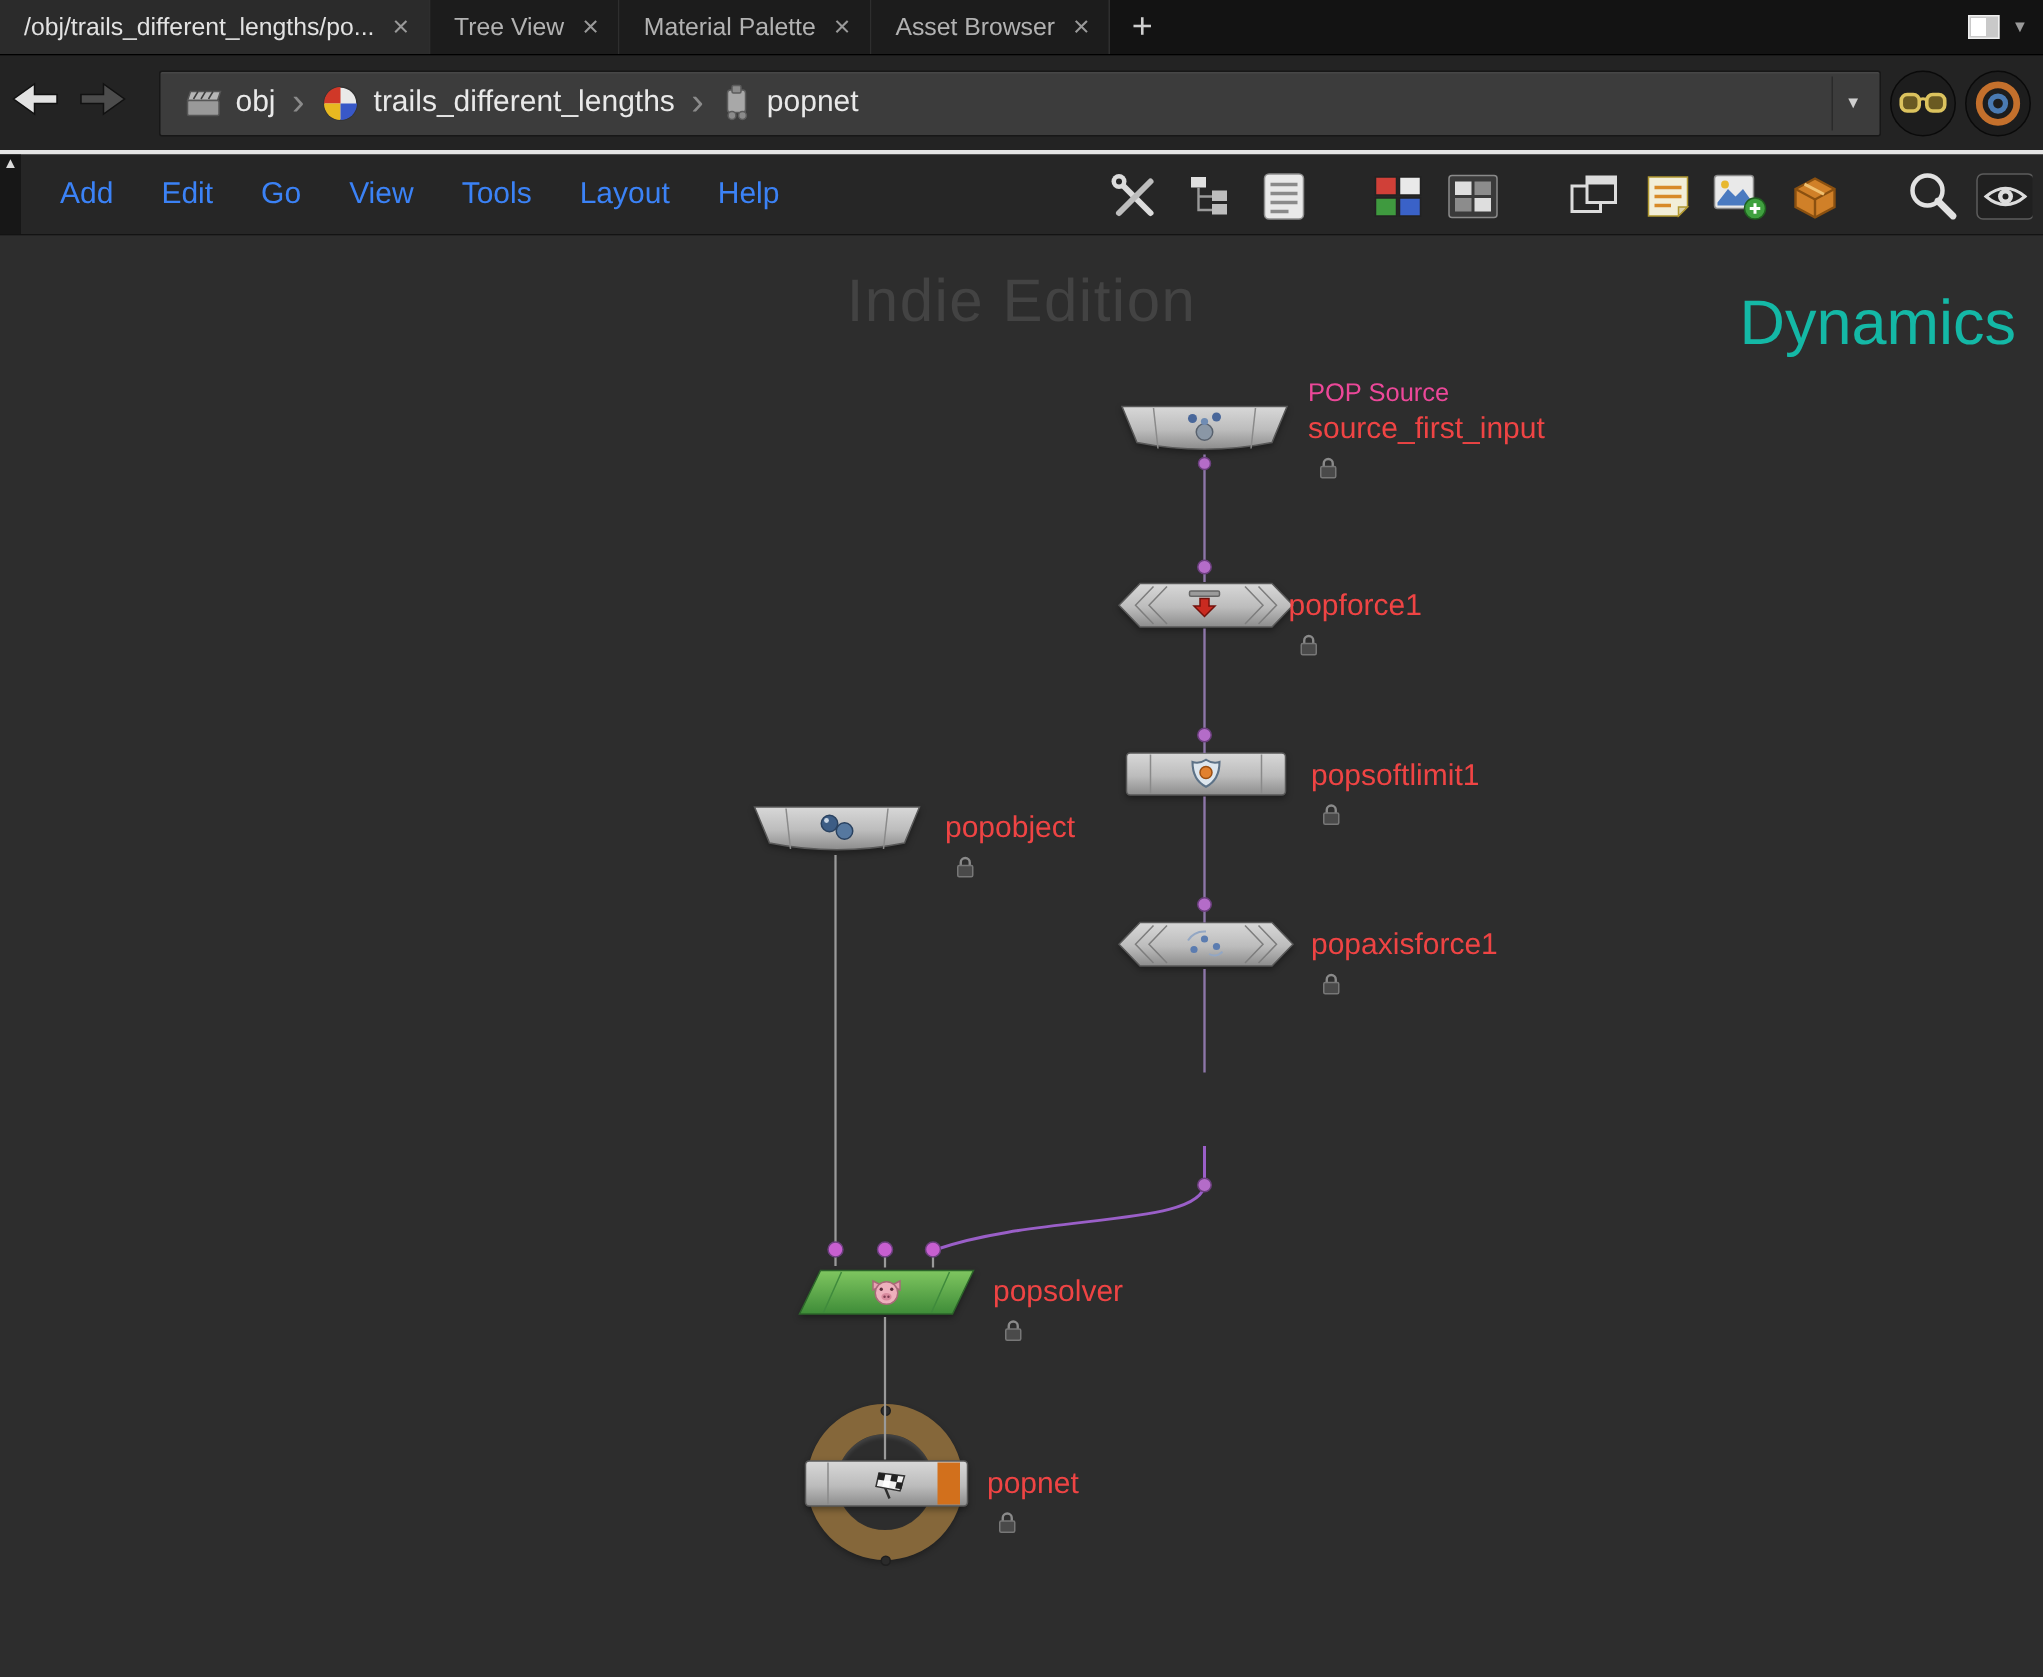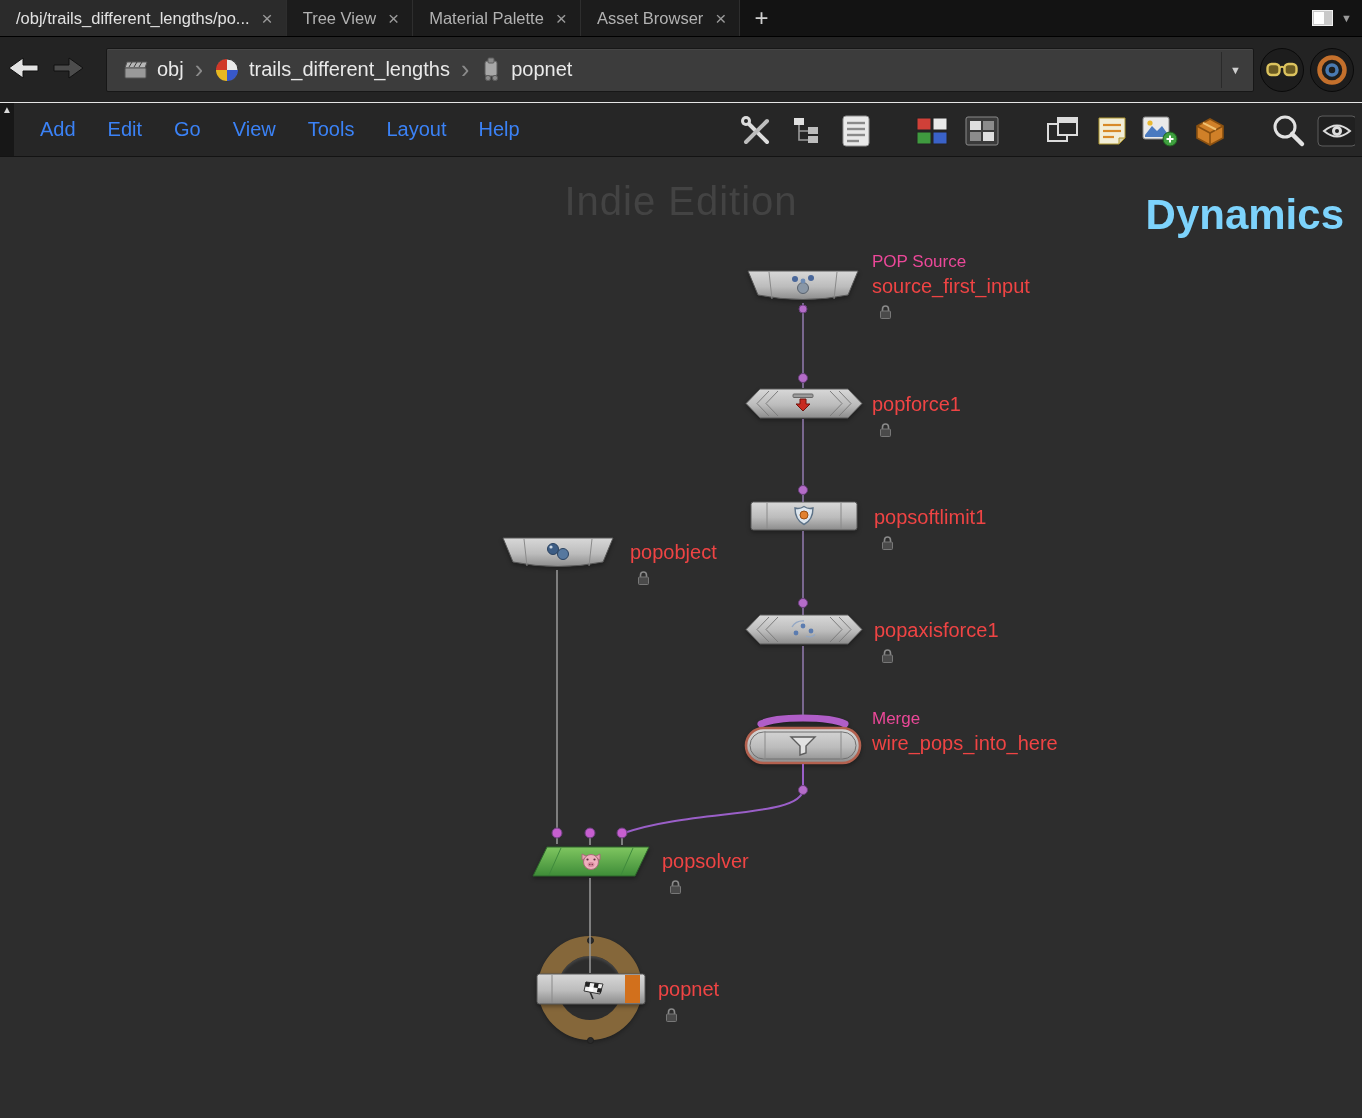--- a/index.html
+++ b/index.html
@@ -15,21 +15,21 @@
          font-size:16.5px; white-space:nowrap; cursor:default; }
   .tab.active { background:#2b2b2b; color:#e2e2e2; }
   .tab-close { color:#9a9a9a; font-size:19px; line-height:1; }
   .tab-new { display:flex; align-items:center; padding:0 14px; color:#cfcfcf; font-size:24px; }
   .tabbar-right { margin-left:auto; display:flex; align-items:center; gap:8px; padding-right:10px; }
   .pane-glyph { width:21px; height:16px; background:#c9c9c9; border:1px solid #efefef; position:relative; }
   .pane-glyph::after { content:""; position:absolute; left:1px; top:1px; right:8px; bottom:1px; background:#fff; }
   .dd-arrow { color:#9a9a9a; font-size:11px; }
 
   
-  .path-bar { height:66px; background:#232323; border-bottom:1px solid #e5e5e5;
+  .path-bar { height:66px; background:#232323; border-bottom:3px solid #e5e5e5;
               display:flex; align-items:center; padding:0 8px 0 6px;justify-content:center; }
   .nav-arrows { display:flex; align-items:center; gap:8px; width:100px; flex:none; }
   .bc-field { flex:1; height:44px; background:#3c3c3c; border:1px solid #171717;
               border-radius:2px; display:flex; align-items:center; padding:0 4px 0 8px;
               box-shadow:inset 0 1px 0 rgba(255,255,255,.06); }
   .crumb { display:flex; align-items:center; gap:9px; color:#e9e9e9; font-size:20px; padding:0 7px; }
   .crumb-sep { color:#8b8b8b; font-size:25px; padding:0 4px; line-height:1; }
   .bc-dd { margin-left:auto; width:28px; height:36px; display:flex; align-items:center;
            justify-content:center; color:#cfcfcf; font-size:11px; border-left:1px solid #2a2a2a; }
   .circle-btn { width:44px; height:44px; border-radius:50%; background:#1d1d1d;
@@ -43,21 +43,21 @@
                     color:#dadada; font-size:10px; text-align:center; line-height:14px; }
   .menu-item { color:#3b82f6; font-size:20px; padding:0 16px; cursor:default; }
   .tb-icon { position:absolute; top:9px; width:38px; height:38px; display:flex;
              align-items:center; justify-content:center; }
 
   
   .canvas { position:relative; width:1362px; height:959px; background:#2d2d2d; overflow:hidden; }
   .watermark { position:absolute; left:50%; top:22px; transform:translateX(-50%);
                font-size:40px; color:#434343; letter-spacing:1px; }
   .context-label { position:absolute; right:18px; top:34px; font-size:42px;
-                   font-weight:bold; color:#7dd3fc; }
+                   font-weight:normal; color:#14b8a6; }
 
   .wires { position:absolute; left:0; top:0; z-index:3; pointer-events:none; }
   .wire-chain  { stroke:var(--wire-purple); stroke-width:1.6; fill:none; }
   .wire-bright { stroke:var(--wire-bright-purple); stroke-width:2; fill:none; }
   .wire-grayln { stroke:var(--wire-gray); stroke-width:1.5; fill:none; }
   .dot    { fill:var(--dot-purple); stroke:#6b3f7e; stroke-width:1; }
   .dot-in { fill:var(--dot-magenta); stroke:#6b3f7e; stroke-width:1; }
 
   .node { position:absolute; z-index:2; }
   .node .shape { display:block; filter:drop-shadow(0 2px 2px rgba(0,0,0,.35)); }
@@ -326,21 +326,21 @@
       </div>
     </div>
 
     <div class="node" style="left:744px; top:231px">
       <svg class="shape" width="120" height="31">
         <path d="M2,15.5 L16,1 L104,1 L118,15.5 L104,30 L16,30 Z" fill="url(#gGray)" stroke="#585858"></path>
         <path d="M25,3 L13,15.5 L25,28 M34,3 L22,15.5 L34,28 M95,3 L107,15.5 L95,28 M86,3 L98,15.5 L86,28" fill="none" stroke="#7d7d7d"></path>
         <rect x="49" y="6" width="20" height="3.5" rx="1" fill="#9b9b9b" stroke="#666"></rect>
         <path d="M56,11 L62,11 L62,16 L66,16 L59,23 L52,16 L56,16 Z" fill="#c92a20" stroke="#73120c"></path>
       </svg>
-      <div class="labels" style="left:128px; top:3px">
+      <div class="labels" style="left:115px; top:3px">
         <div class="name-label">popforce1</div>
         <svg class="lock" width="13" height="16">
           <path d="M3.5,7 V5 a3,3 0 0 1 6,0 V7" fill="none" stroke="#8a8a8a" stroke-width="1.6"></path>
           <rect x="1.5" y="7" width="10" height="7.5" rx="1" fill="#4a4a4a" stroke="#777"></rect>
         </svg>
       </div>
     </div>
 
     <div class="node" style="left:750px; top:344px">
       <svg class="shape" width="108" height="30">
@@ -369,33 +369,20 @@
       </svg>
       <div class="labels" style="left:130px; top:3px">
         <div class="name-label">popaxisforce1</div>
         <svg class="lock" width="13" height="16">
           <path d="M3.5,7 V5 a3,3 0 0 1 6,0 V7" fill="none" stroke="#8a8a8a" stroke-width="1.6"></path>
           <rect x="1.5" y="7" width="10" height="7.5" rx="1" fill="#4a4a4a" stroke="#777"></rect>
         </svg>
       </div>
     </div>
 
-    <div class="node" style="left:744px; top:554px">
-      <svg class="shape" width="118" height="56">
-        <path class="merge-arc" d="M17,13 A46,10 0 0 1 101,13" fill="none" stroke-width="7" stroke-linecap="round"></path>
-        <rect class="merge-body" x="2" y="17" width="114" height="35" rx="17.5" fill="url(#gGray)" stroke-width="2.6"></rect>
-        <rect x="6" y="21" width="106" height="27" rx="13.5" fill="none" stroke="#707070"></rect>
-        <path d="M21,20 V49 M97,20 V49" stroke="#8a8a8a"></path>
-        <path d="M47,26 L71,26 L62,35 L62,42 L56,44 L56,35 Z" fill="#e2e2e2" stroke="#5c5c5c" stroke-width="1.4"></path>
-      </svg>
-      <div class="labels" style="left:128px; top:-3px">
-        <div class="type-label">Merge</div>
-        <div class="name-label">wire_pops_into_here</div>
-      </div>
-    </div>
 
     <div class="node" style="left:500px; top:380px">
       <svg class="shape" width="116" height="33">
         <path d="M3,1 L113,1 L103,25 Q58,34 13,25 Z" fill="url(#gGray)" stroke="#585858"></path>
         <path d="M24,2 L27,29" stroke="#8a8a8a" fill="none"></path>
         <path d="M92,2 L89,29" stroke="#8a8a8a" fill="none"></path>
         <circle cx="53" cy="12" r="5.5" fill="#3d5d85" stroke="#2a4260"></circle>
         <circle cx="63" cy="17" r="5.5" fill="#56789f" stroke="#2a4260"></circle>
         <circle cx="51" cy="10" r="1.6" fill="#c9d6e4"></circle>
       </svg>

